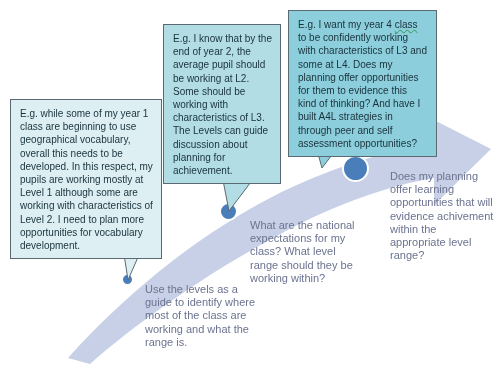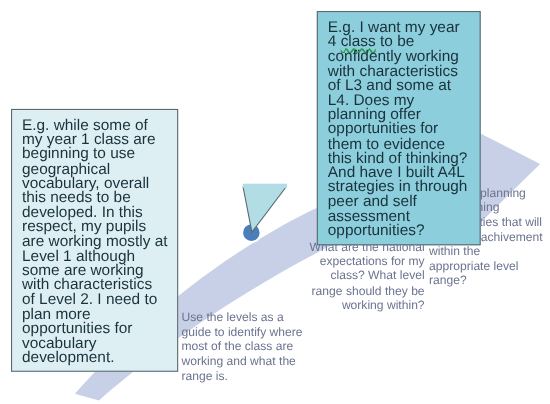--- a/index.html
+++ b/index.html
@@ -22,21 +22,21 @@
     width: 500px;
     height: 367px;
   }
 
   
   .bubble {
     position: absolute;
     box-sizing: border-box;
     border: 1px solid #5a6a72;
     color: #19323c;
-    font-size: 14px;
+    font-size: 10px;
     line-height: 13.2px;
     padding: 7px 8px 6px 9px;
     z-index: 5;
   }
   .bubble p { margin: 0; }
   .bubble .sp { text-decoration: underline; text-decoration-style: wavy;
                 text-decoration-color: #2f9b4e; text-underline-offset: 1px; }
 
   #bubble-1 { left: 10px;  top: 99px;  width: 152px; background: #ddeff3; }
   #bubble-2 { left: 163px; top: 24px;  width: 118px; background: #b3dde4; }
@@ -50,22 +50,22 @@
 
   
   .caption {
     position: absolute;
     color: #6b7390;
     font-size: 11px;
     line-height: 13.2px;
     z-index: 3;
   }
   .caption p { margin: 0; }
-  #caption-1 { left: 145px; top: 283px; width: 112px; margin-left: 20px; }
-  #caption-2 { left: 270px; top: 219px; width: 116px; text-align: right; }
+  #caption-1 { left: 145px; top: 283px; width: 112px; }
+  #caption-2 { left: 250px; top: 219px; width: 116px; }
   #caption-3 { left: 390px; top: 170px; width: 104px; }
 
   
   .dot {
     position: absolute;
     border-radius: 50%;
     background: #4a7ebb;
     border: 2px solid #ffffff;
     box-sizing: border-box;
     z-index: 3;
@@ -104,20 +104,23 @@
 
   <svg class="tail" id="tail-3" viewBox="0 0 150 60">
     <path d="M 20 0 L 72 0 L 34 50 Z" fill="#8ccedb" stroke="#5a6a72" stroke-width="1"></path>
     <rect x="20" y="-3" width="53" height="4" fill="#8ccedb"></rect>
   </svg>
 
   <div class="bubble" id="bubble-1">
     <p>E.g. while some of my year 1 class are beginning to use geographical vocabulary, overall this needs to be developed. In this respect, my pupils are working mostly at Level 1 although some are working with characteristics of Level 2. I need to plan more opportunities for vocabulary development.</p>
   </div>
 
+  <div class="bubble" id="bubble-2">
+    <p>E.g. I know that by the end of year 2, the average pupil should be working at L2. Some should be working with characteristics of L3. The Levels can guide discussion about planning for achievement.</p>
+  </div>
 
   <div class="bubble" id="bubble-3">
     <p><span>E.g. I want my year 4 </span><span class="sp">class</span><span> to be confidently working with characteristics of L3 and some at L4. Does my planning offer opportunities for them to evidence this kind of thinking? And have I built A4L strategies in through peer and self assessment opportunities?</span></p>
   </div>
 
   <div class="dot" id="dot-1"></div>
   <div class="dot" id="dot-2"></div>
   <div class="dot" id="dot-3"></div>
 
   <div class="caption" id="caption-1">

